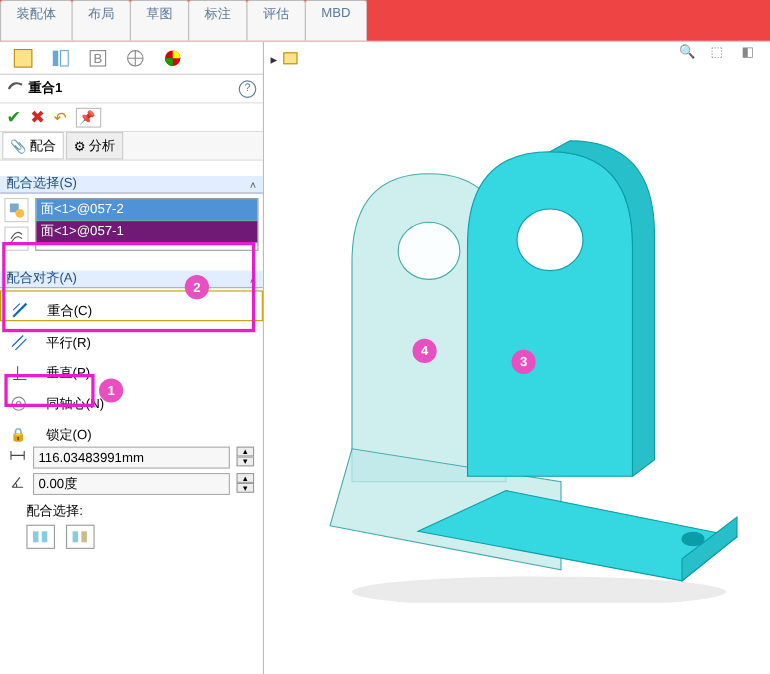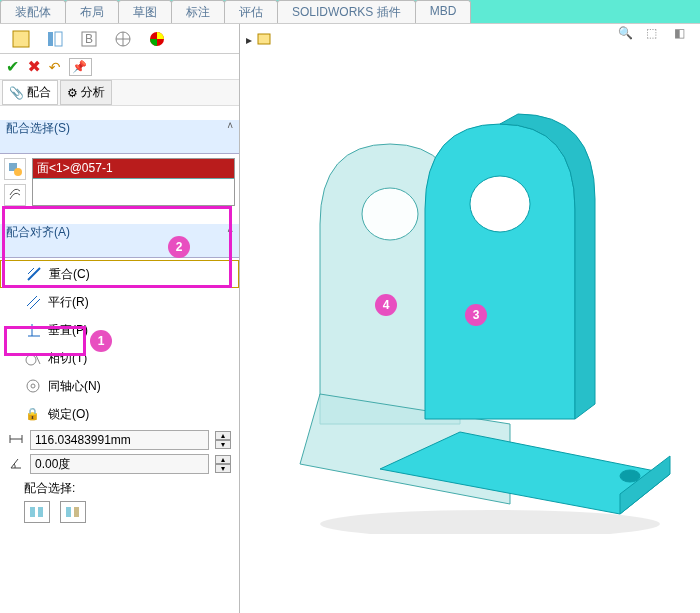--- a/index.html
+++ b/index.html
@@ -1,40 +1,40 @@
 <!DOCTYPE html>
 <html><head>
 <meta charset="utf-8">
 <style>
   *{box-sizing:border-box;margin:0;padding:0;font-family:"Microsoft YaHei",sans-serif;font-size:12px}
   body{width:700px;height:613px;background:#f5f5f5;position:relative;overflow:hidden}
-  .tabs{height:24px;display:flex;background:#5eead4;border-bottom:1px solid #ccc}
+  .tabs{height:38px;display:flex;background:#ef4444;border-bottom:1px solid #ccc}
   .tab{padding:3px 14px;border:1px solid #bbb;border-bottom:none;background:#f7f7f7;color:#5a7a9a;margin-right:-1px;cursor:pointer;border-radius:3px 3px 0 0}
   .layout{display:flex;height:589px}
   .left{width:240px;background:#fff;border-right:1px solid #bbb;position:relative}
   .toolbar-row{height:30px;border-bottom:1px solid #ccc;display:flex;align-items:center;gap:12px;padding:0 10px}
   .toolbar-row .tb{width:22px;height:22px;display:flex;align-items:center;justify-content:center}
   .title-row{height:26px;display:flex;align-items:center;padding:0 6px;border-bottom:1px solid #ddd}
   .title-row .q{margin-left:auto;color:#5a7a9a;width:16px;height:16px;border:1px solid #5a7a9a;border-radius:50%;display:flex;align-items:center;justify-content:center;font-size:10px}
   .ok-row{height:26px;display:flex;align-items:center;gap:8px;padding:0 6px;border-bottom:1px solid #ddd}
   .sub-tabs{height:26px;display:flex;align-items:center;border-bottom:1px solid #ddd;background:#f7f7f7}
   .sub-tab{padding:3px 6px;display:flex;align-items:center;gap:3px;border:1px solid #ccc;background:#fff;margin-left:2px}
-  .section-head{height:34px;background:#e0eeff;display:flex;align-items:flex-start;padding:0 6px;color:#1e4e80;border-bottom:1px solid #aac}
+  .section-head{height:16px;background:#e0eeff;display:flex;align-items:flex-end;padding:0 6px;color:#1e4e80;border-bottom:1px solid #aac}
   .section-head .chev{margin-left:auto;font-size:10px;color:#555}
   .sel-body{display:flex;padding:4px;gap:4px}
   .sel-icons{width:24px;display:flex;flex-direction:column;gap:4px}
   .sel-icons div{width:22px;height:22px;border:1px solid #ccc;display:flex;align-items:center;justify-content:center}
   .sel-list{flex:1;border:1px solid #999;background:#fff;min-height:48px}
   .sel-list .item{padding:1px 4px;color:#fff;background:#4f93d6;border-bottom:1px solid #6aa}
-  .sel-list .item:last-child{background:#b91c1c}
+  .sel-list .item:last-child{background:#701a75}
   .std-body{padding:2px 0}
-  .mate-opt{height:28px;display:flex;align-items:center;gap:6px;padding:0 24px;cursor:pointer}
+  .mate-opt{height:28px;display:flex;align-items:flex-end;gap:16px;padding:0 8px;cursor:pointer}
   .mate-opt.sel{border:1px solid #c39b00;background:#fff}
   .mate-opt .ic{width:18px;height:18px;display:flex;align-items:center;justify-content:center}
-  .num-box{display:flex;align-items:center;gap:6px;padding:2px 8px}
+  .num-box{display:flex;align-items:flex-start;gap:6px;padding:2px 8px}
   .num-box input{flex:1;border:1px solid #aaa;padding:2px 4px;background:#f7f7f7}
   .spin{width:16px;display:flex;flex-direction:column}
   .spin div{height:9px;border:1px solid #999;background:#eee;font-size:8px;line-height:7px;text-align:center}
   .align-row{padding:4px 24px}
   .align-btns{display:flex;gap:10px;margin-top:4px}
   .align-btns div{width:26px;height:22px;border:1px solid #999;background:#fff;display:flex;align-items:center;justify-content:center}
   .graphics{flex:1;background:#fff;position:relative}
   .gr-top{position:absolute;top:2px;right:6px;display:flex;gap:8px}
   .gr-top div{width:20px;height:20px;color:#888}
   .tree-row{position:absolute;top:6px;left:6px;display:flex;align-items:center;gap:4px;color:#333}
@@ -44,21 +44,20 @@
 </style>
 </head>
 <body>
 
 <div class="tabs">
   <div class="tab">装配体</div>
   <div class="tab">布局</div>
   <div class="tab">草图</div>
   <div class="tab">标注</div>
   <div class="tab">评估</div>
-  <div class="tab">SOLIDWORKS 插件</div>
   <div class="tab">MBD</div>
 </div>
 
 <div class="layout">
   <div class="left">
     <div class="toolbar-row">
       <div class="tb">
           <svg width="18" height="18">
             <rect x="1" y="1" width="16" height="16" fill="#fce38a" stroke="#b58900"></rect>
           </svg>
@@ -84,20 +83,27 @@
         </div>
       <div class="tb">
           <svg width="18" height="18">
             <circle cx="9" cy="9" r="7" fill="#d00"></circle>
             <path d="M9 2 A7 7 0 0 1 16 9 L9 9 Z" fill="#ff0"></path>
             <path d="M9 16 A7 7 0 0 1 2 9 L9 9 Z" fill="#0a0"></path>
           </svg>
         </div>
     </div>
 
+    <div class="title-row">
+      <span><svg width="16" height="16">
+            <path d="M2 10 Q6 2 14 6" stroke="#555" fill="none" stroke-width="2"></path>
+          </svg></span>
+      <b style="margin-left:4px">重合1</b>
+      <span class="q">?</span>
+    </div>
 
     <div class="ok-row">
       <span style="color:#1a9e1a;font-size:16px">✔</span>
       <span style="color:#d22;font-size:16px">✖</span>
       <span style="color:#c80;font-size:14px">↶</span>
       <span style="border:1px solid #bbb;padding:1px 3px;color:#888">📌</span>
     </div>
 
     <div class="sub-tabs">
       <div class="sub-tab">
@@ -125,20 +131,21 @@
             </svg>
           </div>
         <div>
             <svg width="16" height="16">
               <path d="M3 12 Q8 3 13 8" stroke="#555" fill="none"></path>
               <path d="M3 8 Q8 -1 13 4" stroke="#555" fill="none"></path>
             </svg>
           </div>
       </div>
       <div class="sel-list">
+        <div class="item">面&lt;1&gt;@057-2</div>
         <div class="item">面&lt;1&gt;@057-1</div>
       </div>
     </div>
 
     <div style="height:14px"></div>
 
     <div class="section-head">
       <span>配合对齐(A)</span>
       <span class="chev">˄</span>
     </div>
@@ -162,29 +169,20 @@
           <span>平行(R)</span>
         </div>
       <div class="mate-opt">
           <span class="ic">
             <svg width="16" height="16">
               <line x1="3" y1="14" x2="15" y2="14" stroke="#1565c0"></line>
               <line x1="7" y1="14" x2="7" y2="2" stroke="#1565c0"></line>
             </svg>
           </span>
           <span>垂直(P)</span>
-        </div>
-      <div class="mate-opt">
-          <span class="ic">
-            <svg width="16" height="16">
-              <circle cx="6" cy="10" r="5" fill="none" stroke="#888"></circle>
-              <line x1="10" y1="3" x2="15" y2="14" stroke="#888"></line>
-            </svg>
-          </span>
-          <span>相切(T)</span>
         </div>
       <div class="mate-opt">
           <span class="ic">
             <svg width="16" height="16">
               <circle cx="8" cy="8" r="6" fill="none" stroke="#888"></circle>
               <circle cx="8" cy="8" r="2" fill="none" stroke="#888"></circle>
             </svg>
           </span>
           <span>同轴心(N)</span>
         </div>

